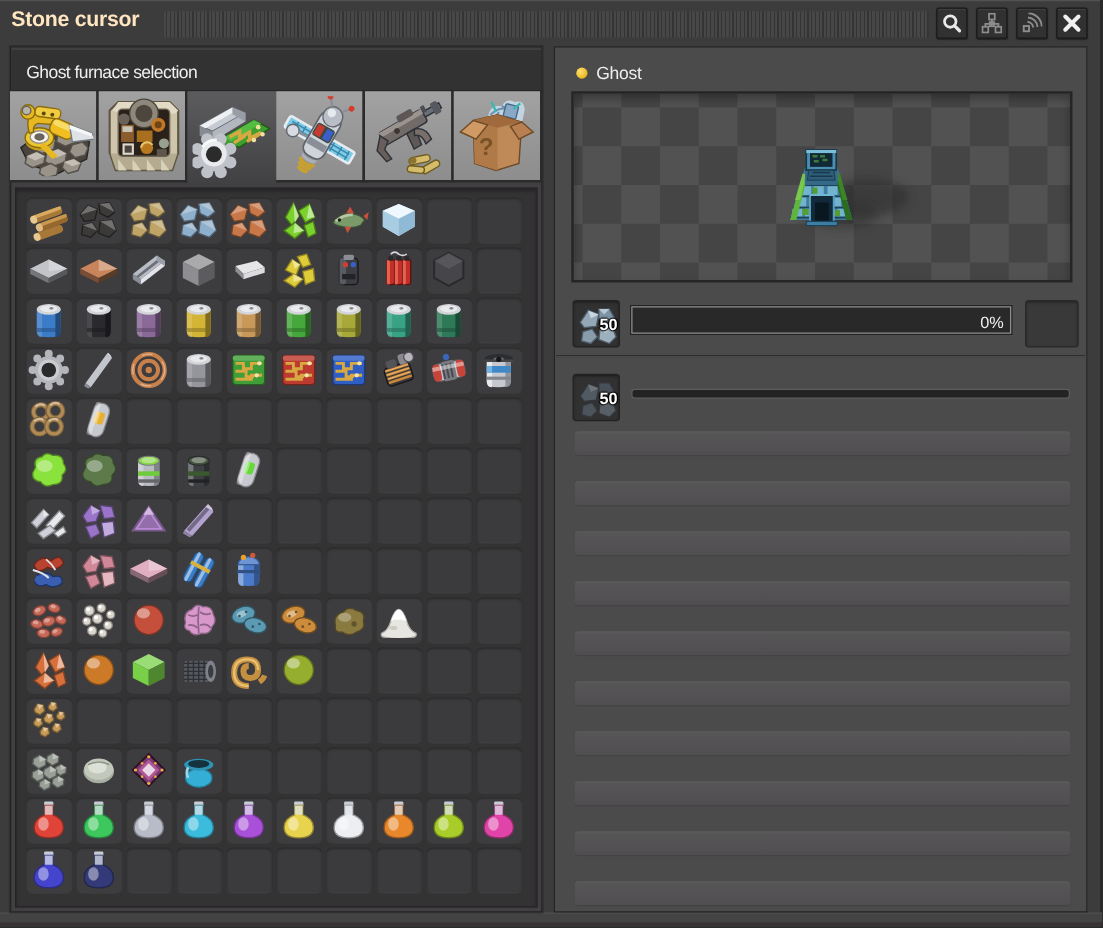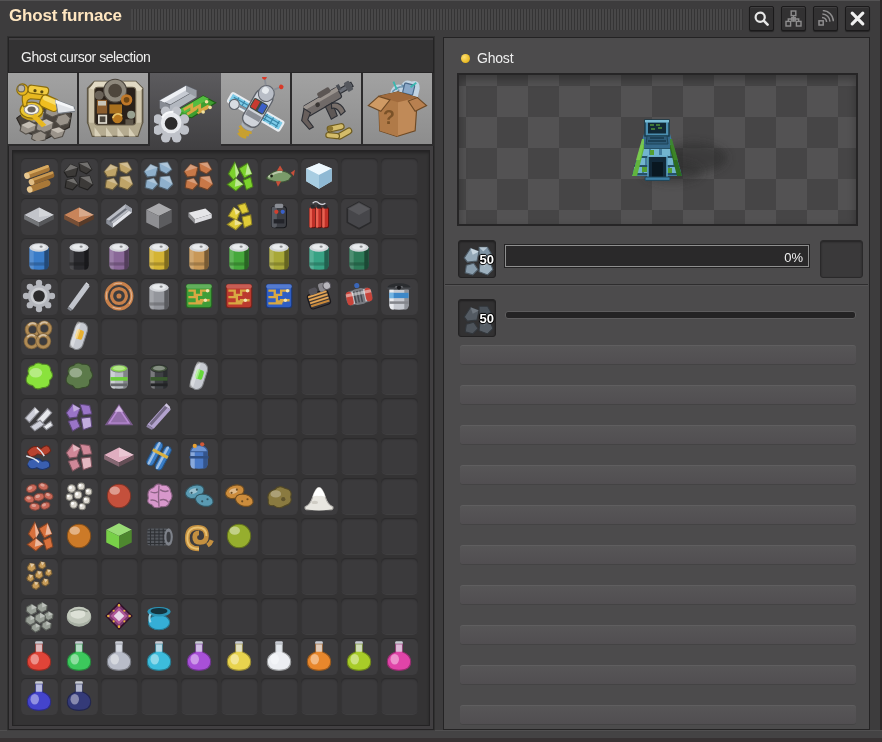--- a/index.html
+++ b/index.html
@@ -9,21 +9,21 @@
 .slot.filled{background:#3d3c3e;box-shadow:inset 0 1px 1px rgba(0,0,0,0.3);}
 .slot svg{position:absolute;left:1px;top:1px;}
 .rowstripe{position:absolute;left:460px;width:396px;height:19px;border-radius:3px;background:linear-gradient(#575657,#514e51);box-shadow:inset 0 1px 0 rgba(255,255,255,0.05),0 1px 0 rgba(0,0,0,0.10);}
 </style></head><body>
 <div id="win">
 <div class="abs" style="left:0;top:0;width:882px;height:1px;background:#535253;"></div>
 <div class="abs" style="left:0;top:741px;width:882px;height:1px;background:#232223;"></div>
 <div class="abs" style="left:880px;top:0;width:2px;height:742px;background:#2c2728;"></div>
 <div class="abs" style="left:0;top:730px;width:882px;height:8px;background:#444344;border-top:1px solid #504f50;"></div>
 <div class="abs" style="left:0;top:738px;width:882px;height:4px;background:#373233;"></div>
-<div class="abs" style="left:9px;top:6px;font-size:17px;font-weight:bold;color:#ffe6c0;letter-spacing:-0.2px;">Ghost furnace</div>
+<div class="abs" style="left:9px;top:6px;font-size:17px;font-weight:bold;color:#ffe6c0;letter-spacing:-0.2px;">Stone cursor</div>
 <div class="abs" style="left:131px;top:9px;width:612px;height:21px;background:repeating-linear-gradient(90deg,#484748 0px,#484748 2px,#353435 2px,#353435 3px);"></div>
 <div class="btn" style="left:749px;">
       <svg width="17" height="17" viewBox="0 0 17 17">
         <circle cx="7.2" cy="7.2" r="4.6" fill="none" stroke="#e8e8e8" stroke-width="2.2"></circle>
         <path d="M10.7,10.7 L14.6,14.6" stroke="#e8e8e8" stroke-width="2.6" stroke-linecap="round"></path>
       </svg>
     </div>
 <div class="btn" style="left:781px;">
       <svg width="17" height="17" viewBox="0 0 17 17">
         <g fill="none" stroke="#8e8d8e" stroke-width="1.4">
@@ -45,21 +45,21 @@
         </g>
       </svg>
     </div>
 <div class="btn" style="left:845px;">
       <svg width="17" height="17" viewBox="0 0 17 17">
         <path d="M3.2,3.2 L13.8,13.8 M13.8,3.2 L3.2,13.8" stroke="#f0f0f0" stroke-width="3.2" stroke-linecap="round"></path>
       </svg>
     </div>
 <div class="abs" style="left:8px;top:37px;width:426px;height:693px;background:#413f41;border:1px solid #242324;box-shadow:0 0 0 1px rgba(0,0,0,0.2);"></div>
 <div class="abs" style="left:9px;top:40px;width:424px;height:33px;background:#333233;border-bottom:1px solid #272627;"></div>
-<div class="abs" style="left:21px;top:49px;font-size:14px;color:#efefef;letter-spacing:-0.45px;">Ghost cursor selection</div>
+<div class="abs" style="left:21px;top:49px;font-size:14px;color:#efefef;letter-spacing:-0.45px;">Ghost furnace selection</div>
 <div class="abs" style="left:8px;top:73px;width:71px;height:73px;background:linear-gradient(#a2a2a2,#8d8d8d);border-right:2px solid #2c2b2c;border-bottom:2px solid #2c2b2c;display:flex;align-items:center;justify-content:center;">
       <svg width="64" height="64" viewBox="0 0 56 56">
 <g transform="translate(1,2)">
 <polygon points="4,34 20,22 40,20 52,30 50,42 30,52 10,46" fill="#4a443e" stroke="#2a2622"></polygon>
 <g fill="#9a938a" stroke="#55504a" stroke-width="1">
 <path d="M14,30 l8,-4 6,3 -1,6 -8,3 -6,-3 z"></path>
 <path d="M30,24 l8,-3 6,3 -1,6 -8,3 -6,-3 z"></path>
 <path d="M40,32 l7,-2 4,4 -2,5 -7,2 -4,-4 z"></path>
 <path d="M8,40 l7,-3 6,3 -1,5 -8,3 -5,-3 z"></path>
 <path d="M22,38 l8,-3 6,3 -1,6 -8,3 -6,-3 z"></path>

